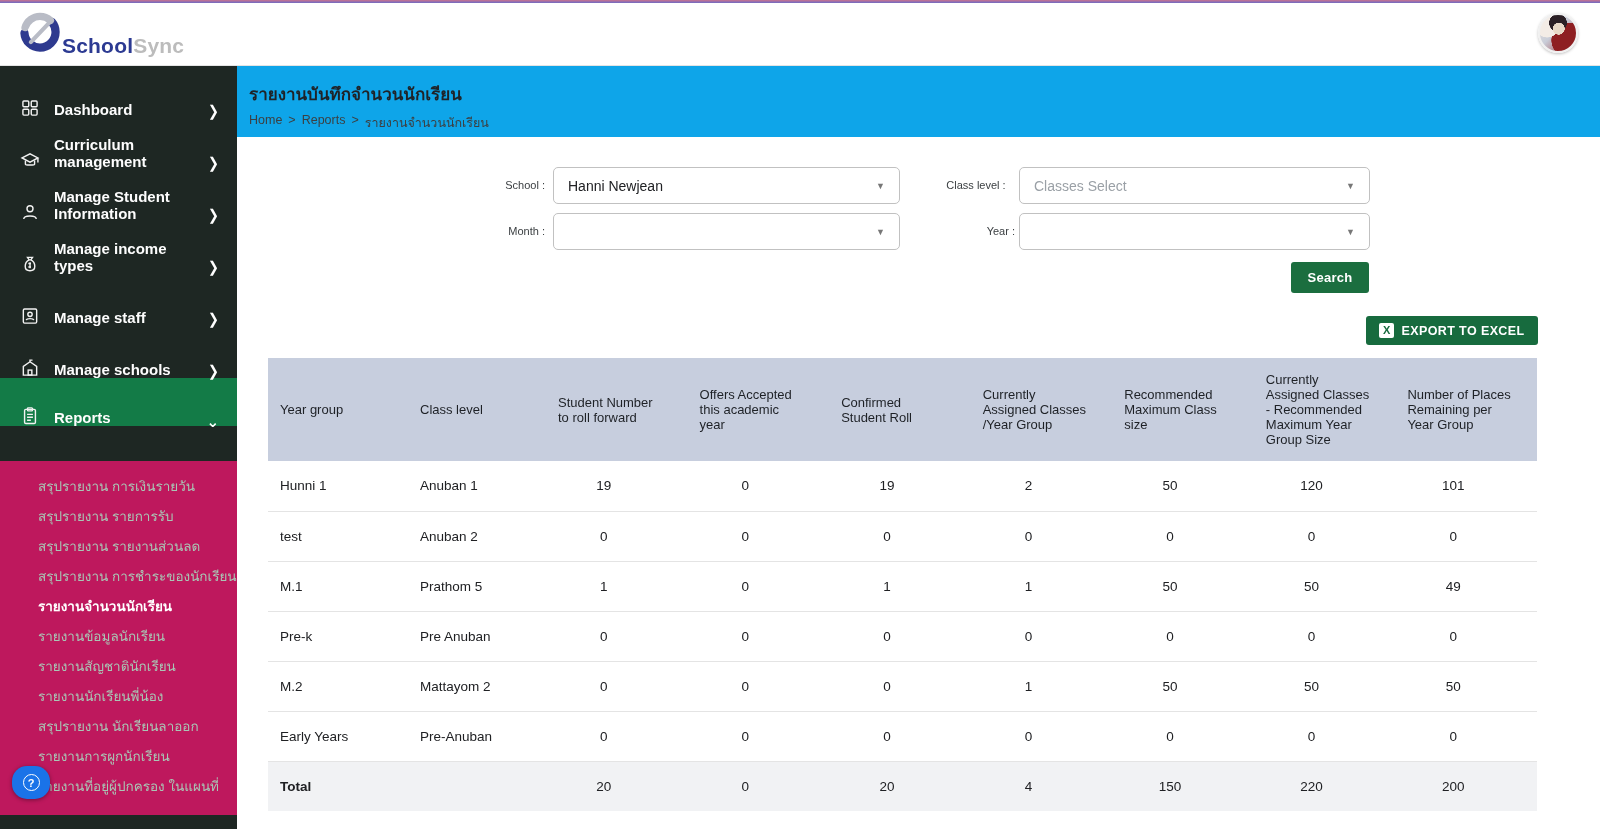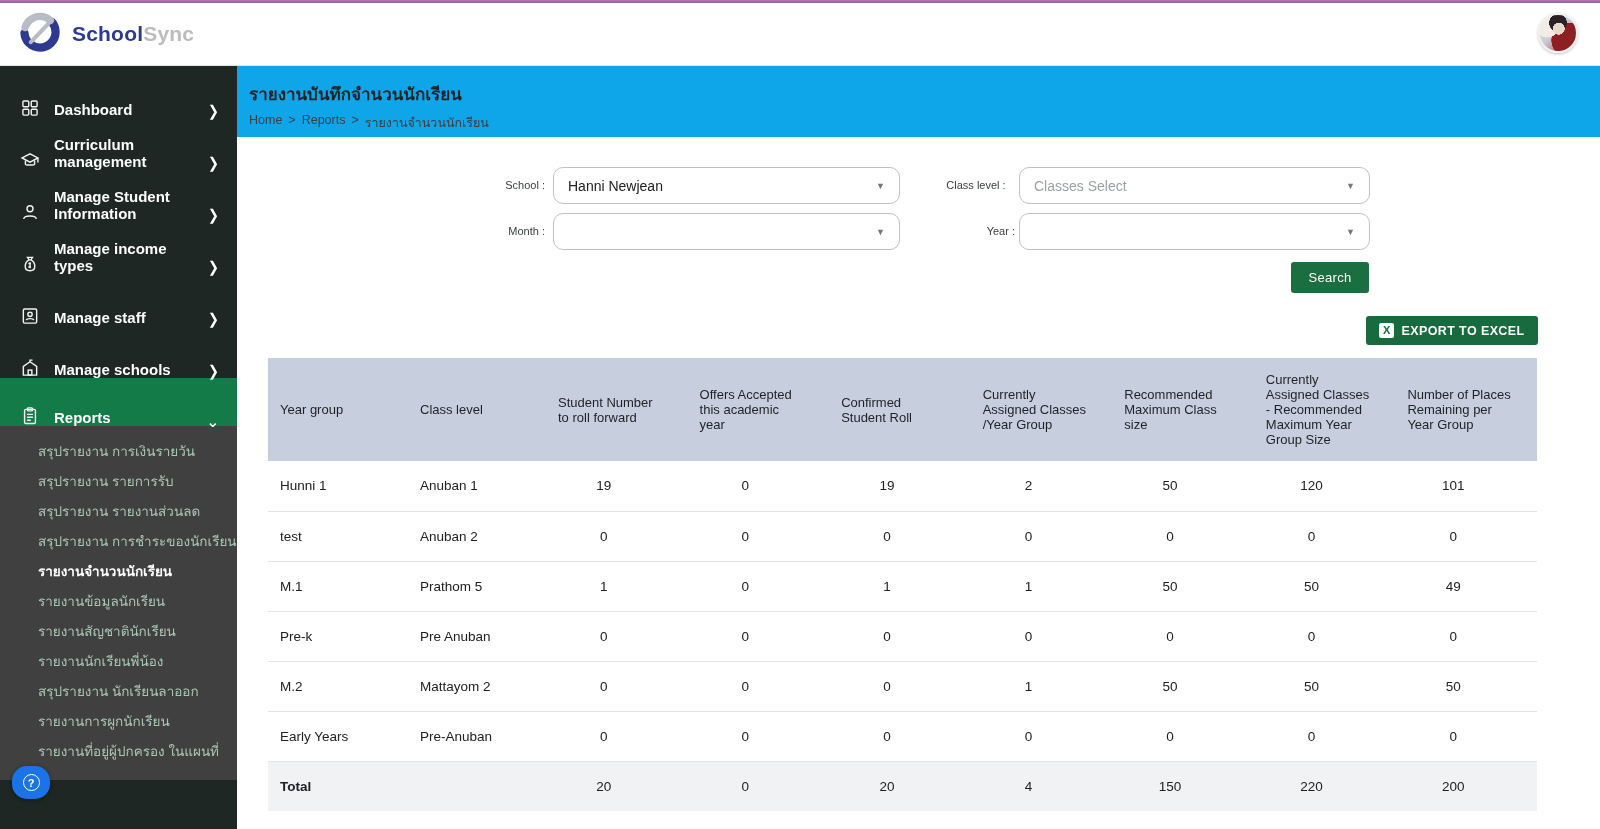--- a/index.html
+++ b/index.html
@@ -6,21 +6,21 @@
   html,body { width:1600px; height:829px; font-family:"Liberation Sans","DejaVu Sans",sans-serif; background:#fff; overflow:hidden; }
   .screen { position:relative; width:1600px; height:829px; background:#fff; }
 
   
   .topline { position:absolute; top:0; left:0; width:100%; height:3px;
              background:linear-gradient(to bottom,#c9738f 0%,#6f6ac4 100%); z-index:30; }
 
   
   .topbar { position:absolute; top:3px; left:0; width:100%; height:63px; background:#fff;
             border-bottom:1px solid #e4e4e4; display:flex; align-items:center; z-index:20; }
-  .brand { display:flex; align-items:center; gap:10px; margin-left:18px; cursor:pointer; }
+  .brand { display:flex; align-items:flex-end; margin-left:18px; cursor:pointer; }
   .brand svg { width:44px; height:44px; }
   .brand-text { font-size:21px; font-weight:bold; letter-spacing:.2px; }
   .brand-primary { color:#2c3a92; }
   .brand-secondary { color:#bcbcbc; font-weight:bold; }
   .avatar { position:absolute; right:22px; top:10px; width:40px; height:40px; border-radius:50%;
             border:2px solid #f0f0f0; cursor:pointer;
             background:
               radial-gradient(circle at 52% 38%, #e8d9c8 0 20%, transparent 21%),
               radial-gradient(circle at 50% 22%, #2b2026 0 26%, transparent 27%),
               radial-gradient(circle at 20% 30%, #f3ece6 0 30%, transparent 31%),
@@ -31,56 +31,56 @@
   
   .sidebar { position:absolute; top:66px; left:0; width:237px; height:763px; background:#1e2723; z-index:10; }
   .nav-item { height:52px; display:flex; align-items:flex-end; padding:0 18px 0 20px; gap:14px;
               color:#fdfdfd; font-size:15px; font-weight:600; cursor:pointer; }
   .nav-item .mi { width:20px; height:20px; flex:0 0 20px; color:#f2f2f2; }
   .nav-item .mi svg { width:20px; height:20px; display:block; }
   .nav-item .chev { margin-left:auto; font-size:13px; color:#fff; transform:scaleY(1.15); }
   .nav-item.reports { background:#137b47; height:48px; }
   .nav-item.reports .chev { transform:none; font-size:15px; line-height:8px; }
 
-  .submenu { background:#404040; padding:10px 0 14px 0; }
+  .submenu { background:#be185d; padding:10px 0 14px 0;margin-top:35px; }
   .submenu-item { height:30px; display:flex; align-items:center; padding-left:38px; padding-right:10px;
                   font-size:13.5px; color:#a9c6b5; cursor:pointer; white-space:nowrap; }
   .submenu-item.active { color:#ffffff; font-weight:bold; }
 
   .help-btn { position:absolute; left:12px; top:700px; width:38px; height:33px; background:#1a73e8;
               border-radius:15px 15px 15px 15px; display:flex; align-items:center; justify-content:center;
               cursor:pointer; box-shadow:0 1px 4px rgba(0,0,0,.4); }
   .help-q { width:17px; height:17px; border:1.6px solid #fff; border-radius:50%; color:#fff;
             font-size:11px; font-weight:bold; display:flex; align-items:center; justify-content:center; }
 
   
   .main { position:absolute; top:66px; left:237px; width:1363px; height:763px; background:#fff; }
   .page-head { position:absolute; top:0; left:0; width:100%; height:71px; background:#0ea5e9; padding:14px 0 0 12px; }
   .page-title { font-size:17px; font-weight:bold; color:#1f2328; }
   .breadcrumb { margin-top:6px; font-size:12.5px; color:#3c4043; display:flex; gap:6px;text-align:right; }
   .breadcrumb .bc-link { cursor:pointer; }
   .breadcrumb .bc-sep { color:#3c4043; }
 
   
   .f-label { position:absolute; width:150px; text-align:right; font-size:11px; color:#3c4043; line-height:37px; }
-  .f-select { position:absolute; height:37px; background:#fff; border:1px solid #c1c1c1; border-radius:10px;
+  .f-select { position:absolute; height:37px; background:#fff; border:1px solid #c1c1c1; border-radius:5px;
               display:flex; align-items:center; padding:0 14px; font-size:14px; color:#202124; cursor:pointer; }
   .f-select .caret { margin-left:auto; color:#777; font-size:11px; }
   .f-select.placeholder { color:#9aa0a6; }
   #sel-school { left:316px; top:101px; width:347px; }
   #sel-class  { left:782px; top:101px; width:351px; }
   #sel-month  { left:316px; top:147px; width:347px; }
   #sel-year   { left:782px; top:147px; width:351px; }
   #lbl-school { left:158px; top:101px; }
   #lbl-class  { left:664px; top:101px;text-align:center; }
   #lbl-month  { left:158px; top:147px; }
   #lbl-year   { left:628px; top:147px; }
 
   .search-btn { position:absolute; left:1054px; top:196px; width:78px; height:31px; background:#1b6e3f;
-                color:#fff; font-size:13px; font-weight:normal; border:none; border-radius:3px; cursor:pointer;
+                color:#fff; font-size:13px; font-weight:bold; border:none; border-radius:3px; cursor:pointer;
                 letter-spacing:.3px; }
   .export-btn { position:absolute; left:1129px; top:250px; width:172px; height:29px; background:#176b3e;
                 color:#fff; font-size:12.5px; font-weight:bold; border:none; border-radius:3px; cursor:pointer;
                 display:flex; align-items:center; justify-content:center; gap:7px; letter-spacing:.4px; }
   .xls-ico { width:15px; height:15px; background:#fff; border-radius:2px; color:#176b3e; font-size:11px;
              font-weight:bold; display:flex; align-items:center; justify-content:center; line-height:1; }
 
   
   .tablewrap { position:absolute; left:31px; top:292px; width:1269px; }
   table { width:100%; border-collapse:collapse; table-layout:fixed; }

